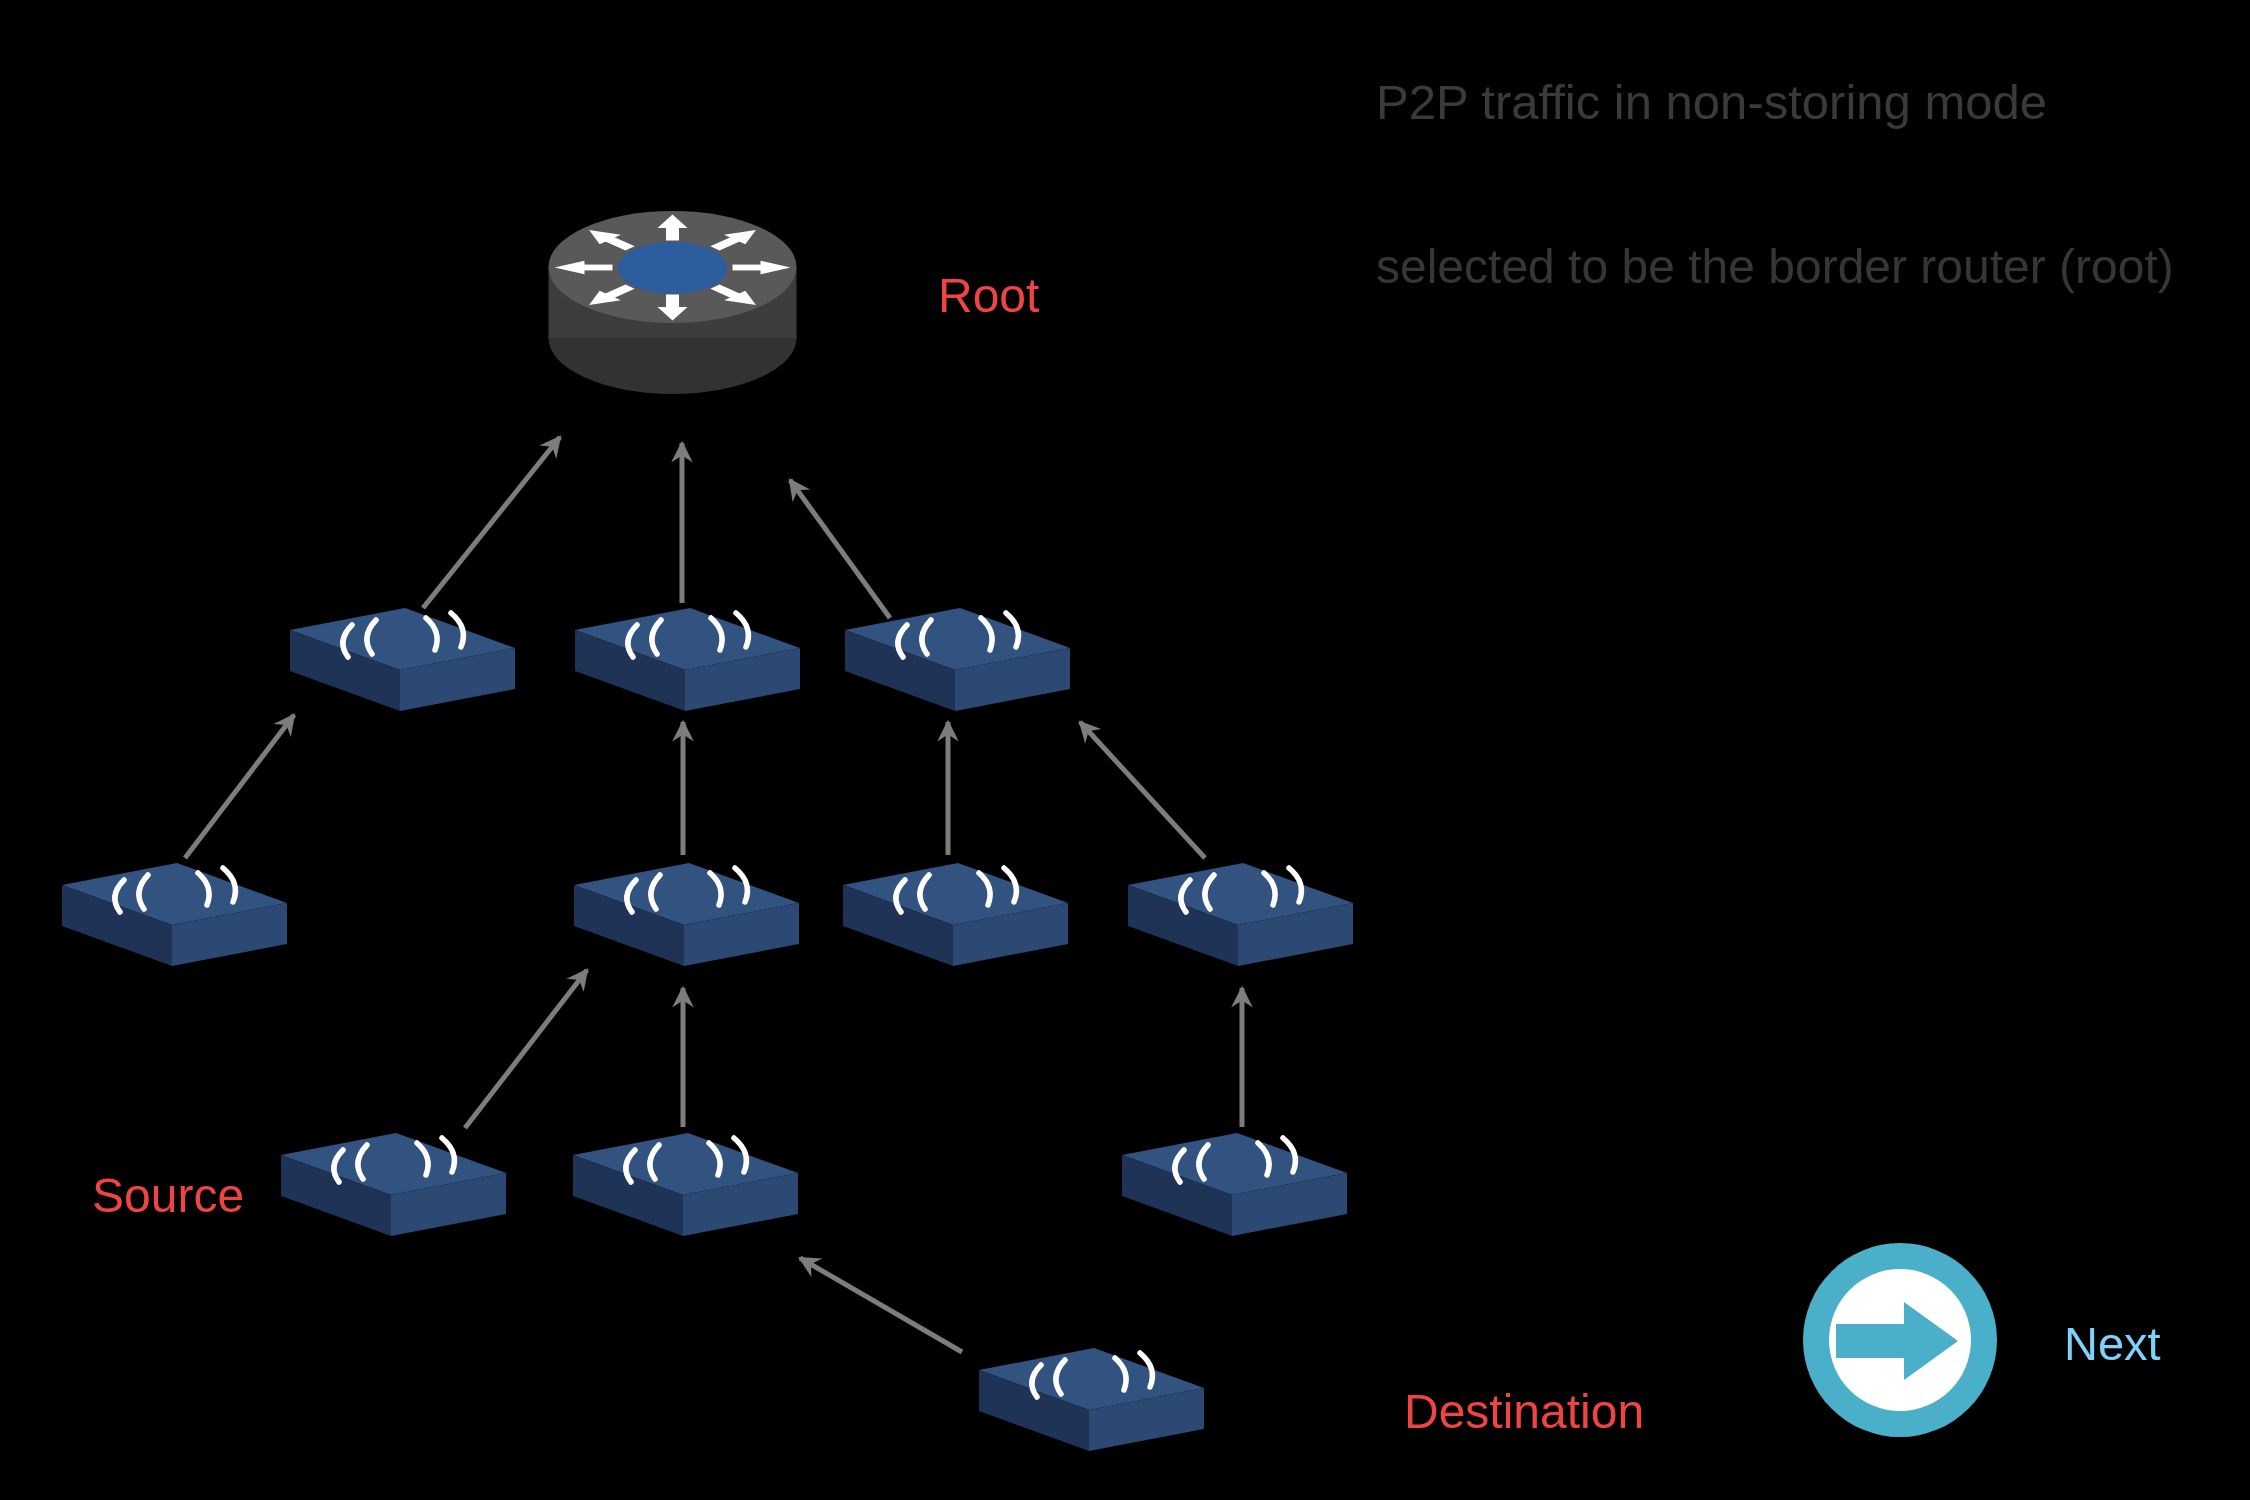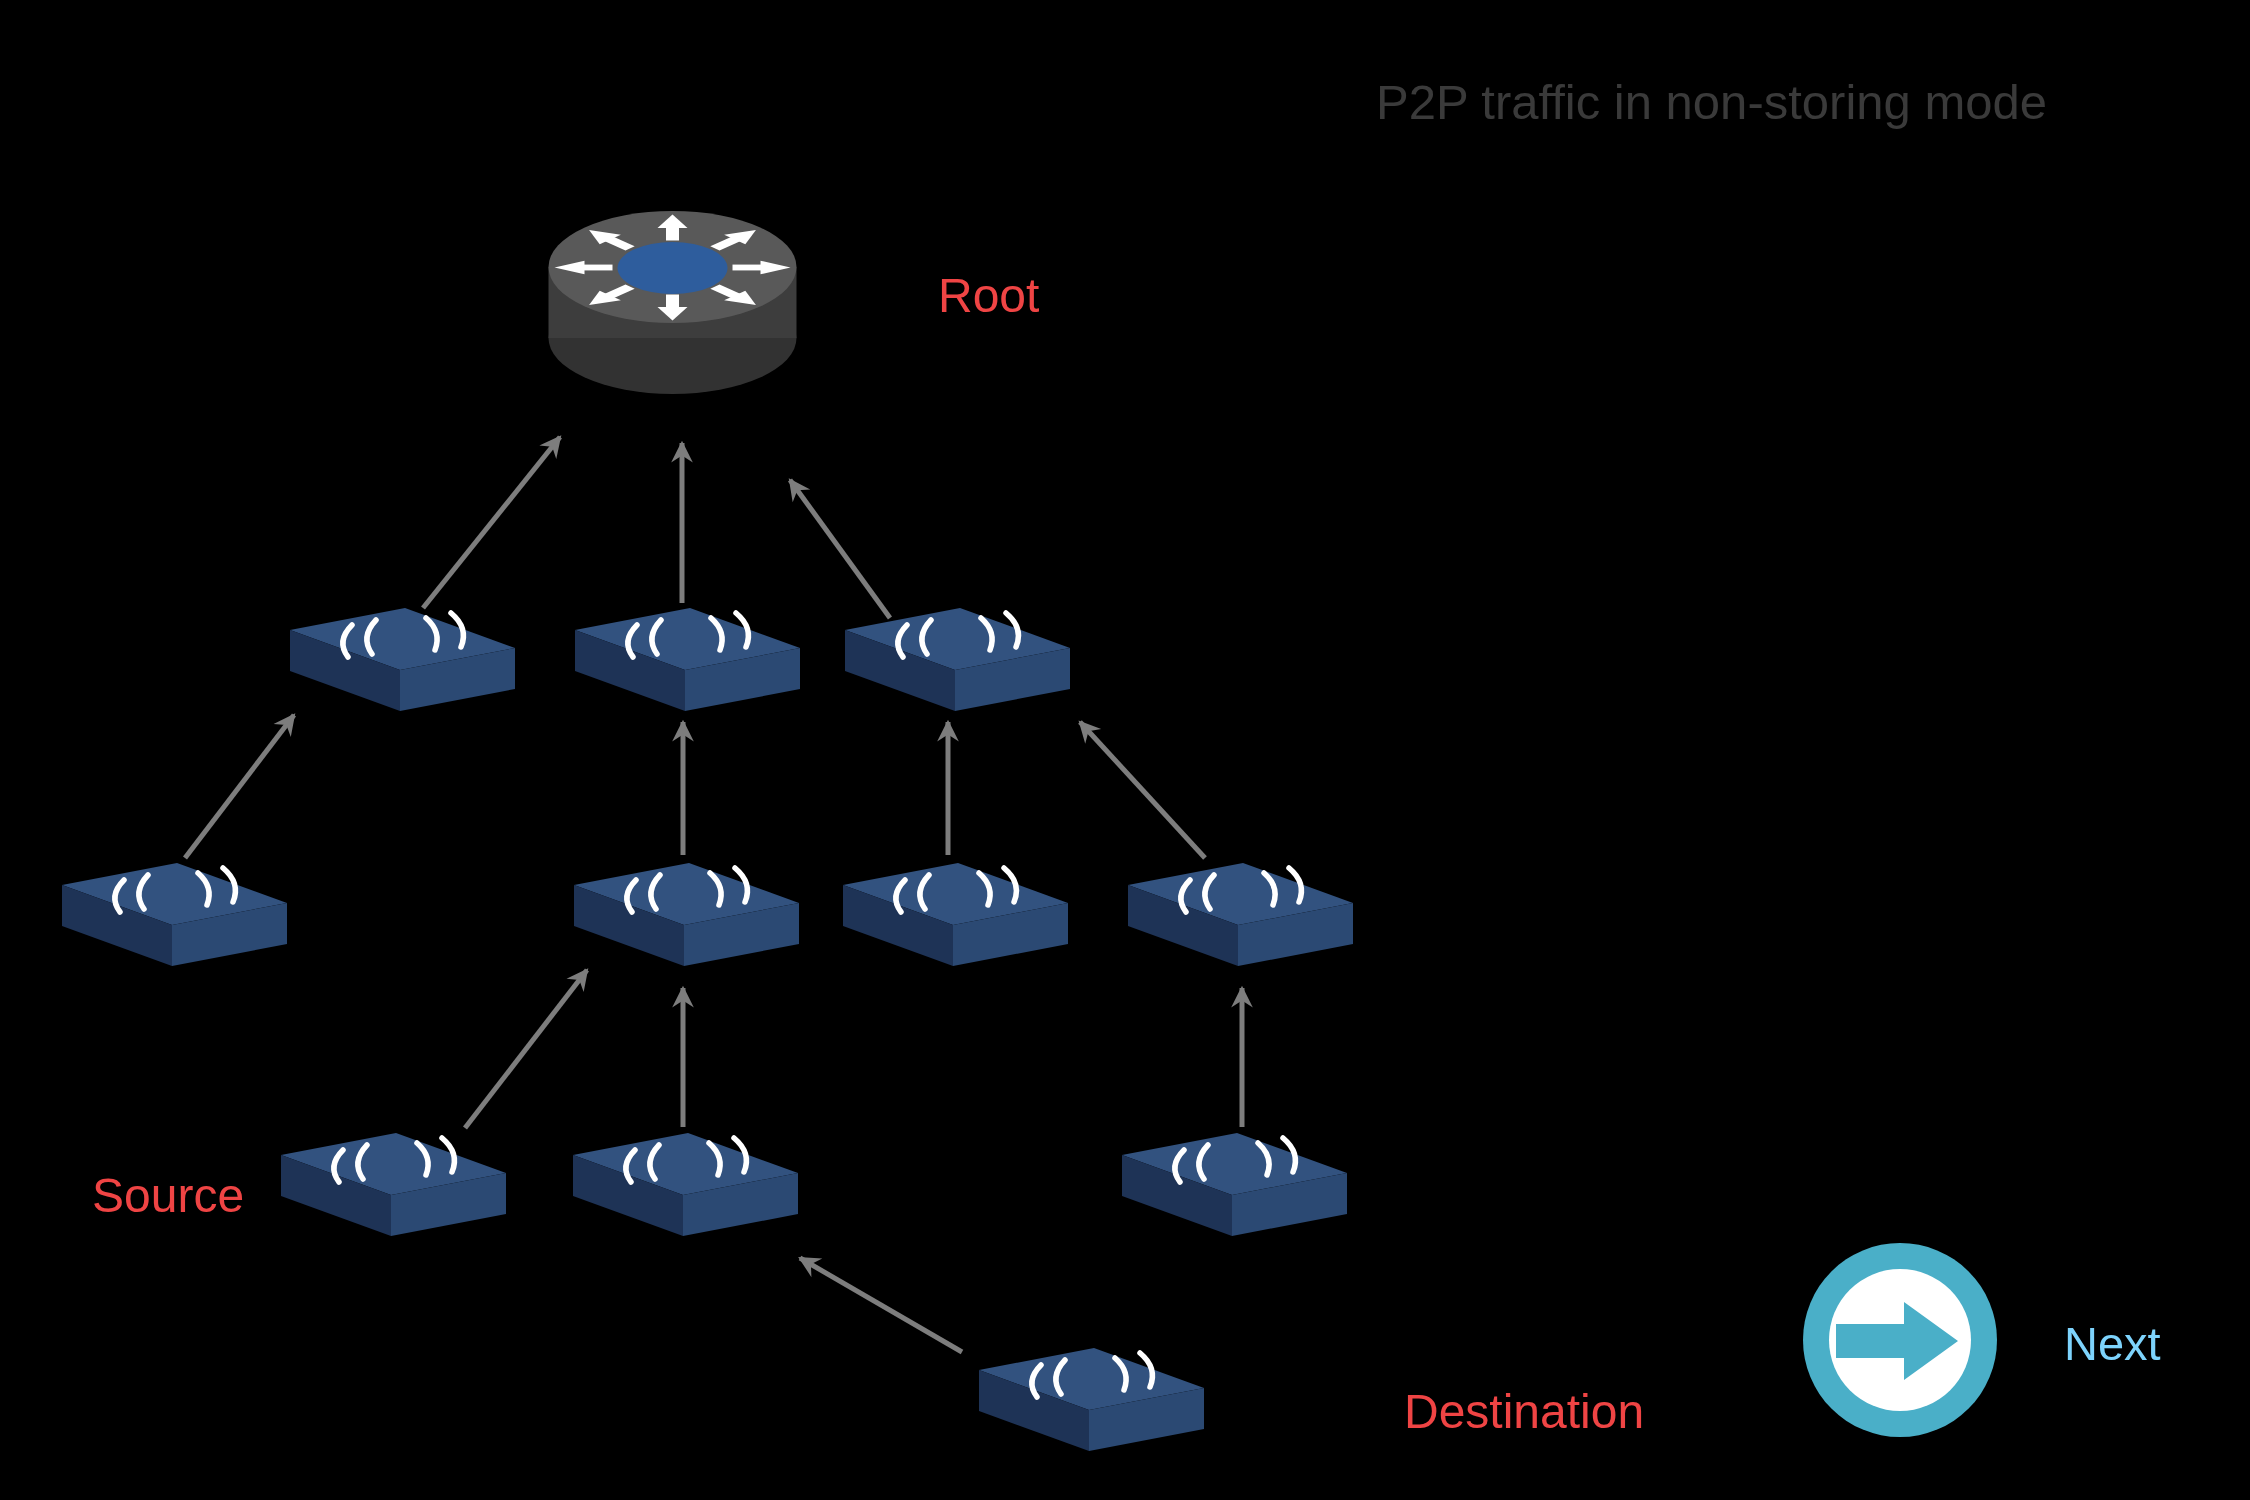--- a/index.html
+++ b/index.html
@@ -132,20 +132,21 @@
     <line x1="465" y1="1128" x2="587" y2="970" marker-end="url(#arrowHead)"></line>
     <line x1="683" y1="1127" x2="683" y2="988" marker-end="url(#arrowHead)"></line>
     <line x1="1242" y1="1127" x2="1242" y2="988" marker-end="url(#arrowHead)"></line>
     <line x1="962" y1="1352" x2="800" y2="1258" marker-end="url(#arrowHead)"></line>
   </g>
 </svg>
 
 <div id="panel-title">P2P traffic in non-storing mode</div>
 
 <div id="panel-body">
+  <div>selected to be the border router (root)</div>
 </div>
 
 <div class="accent-label" style="left:938px;top:270px;">Root</div>
 
 <div class="accent-label" style="left:92px;top:1170px;">Source</div>
 
 <div class="accent-label" style="left:1364px;top:1386px;margin-left:40px;">Destination</div>
 
 <svg id="next-button" viewBox="0 0 200 200">
   <circle cx="100" cy="100" r="97" fill="#4aafc8"></circle>

